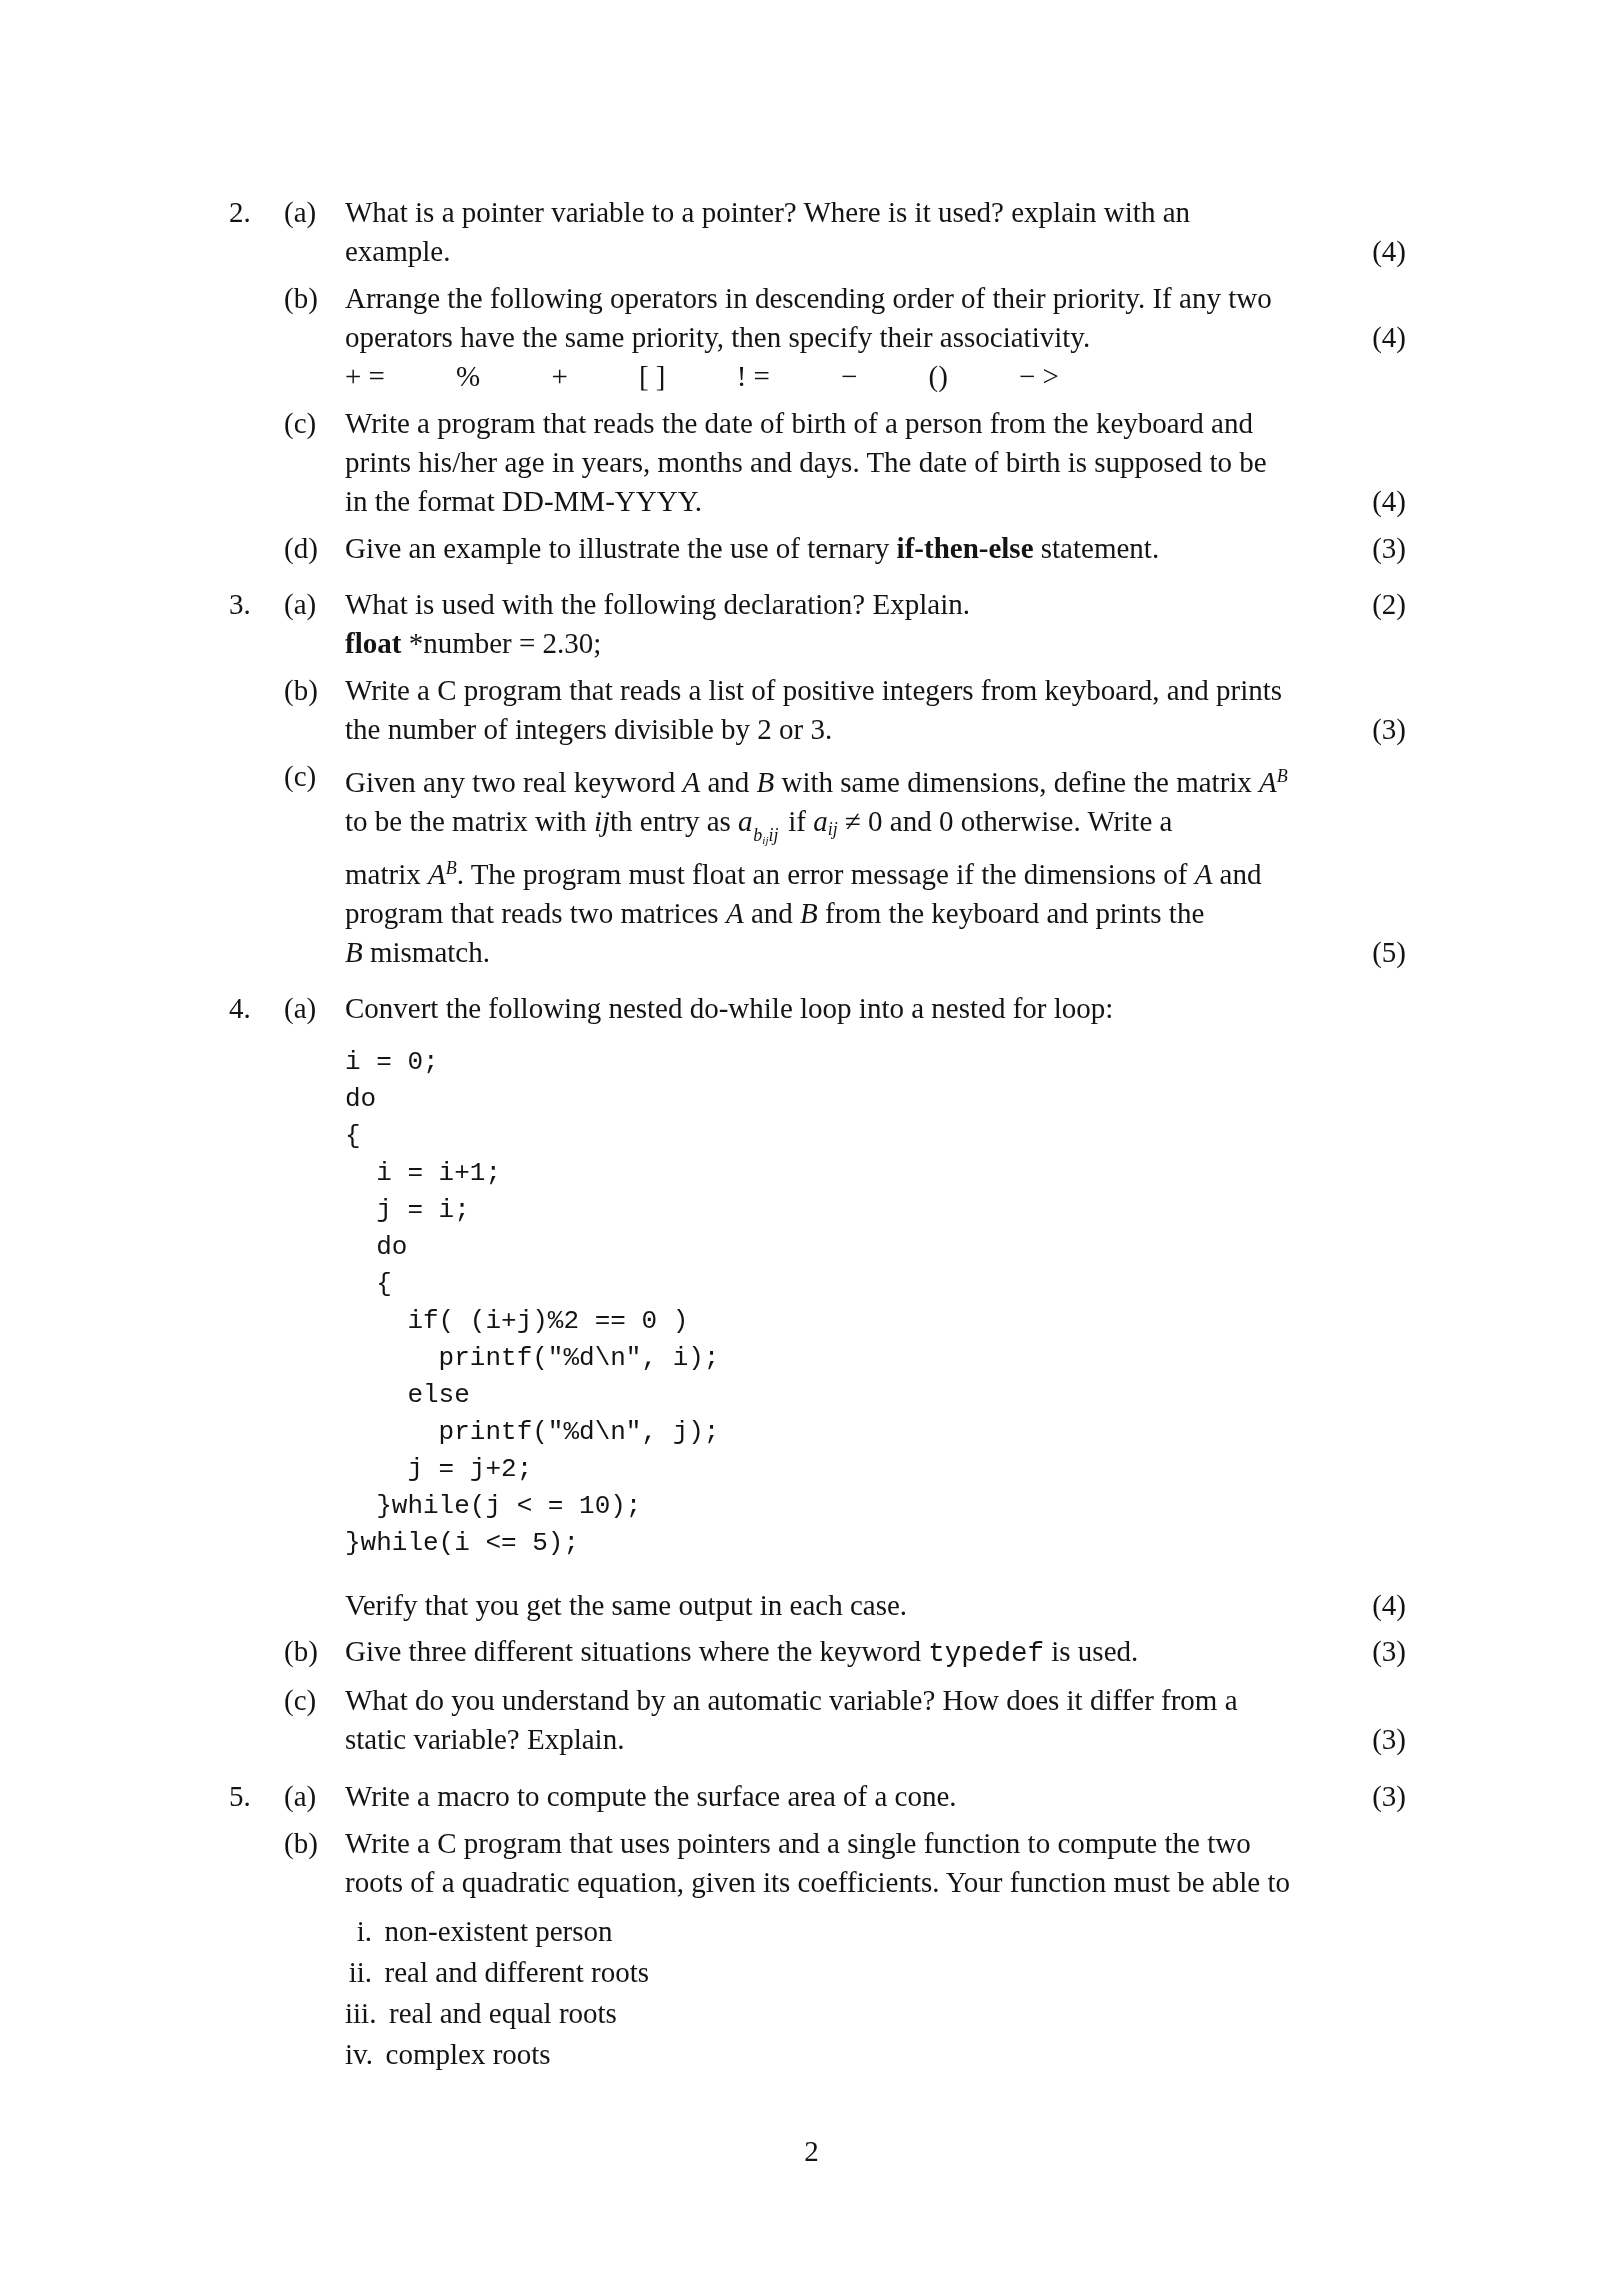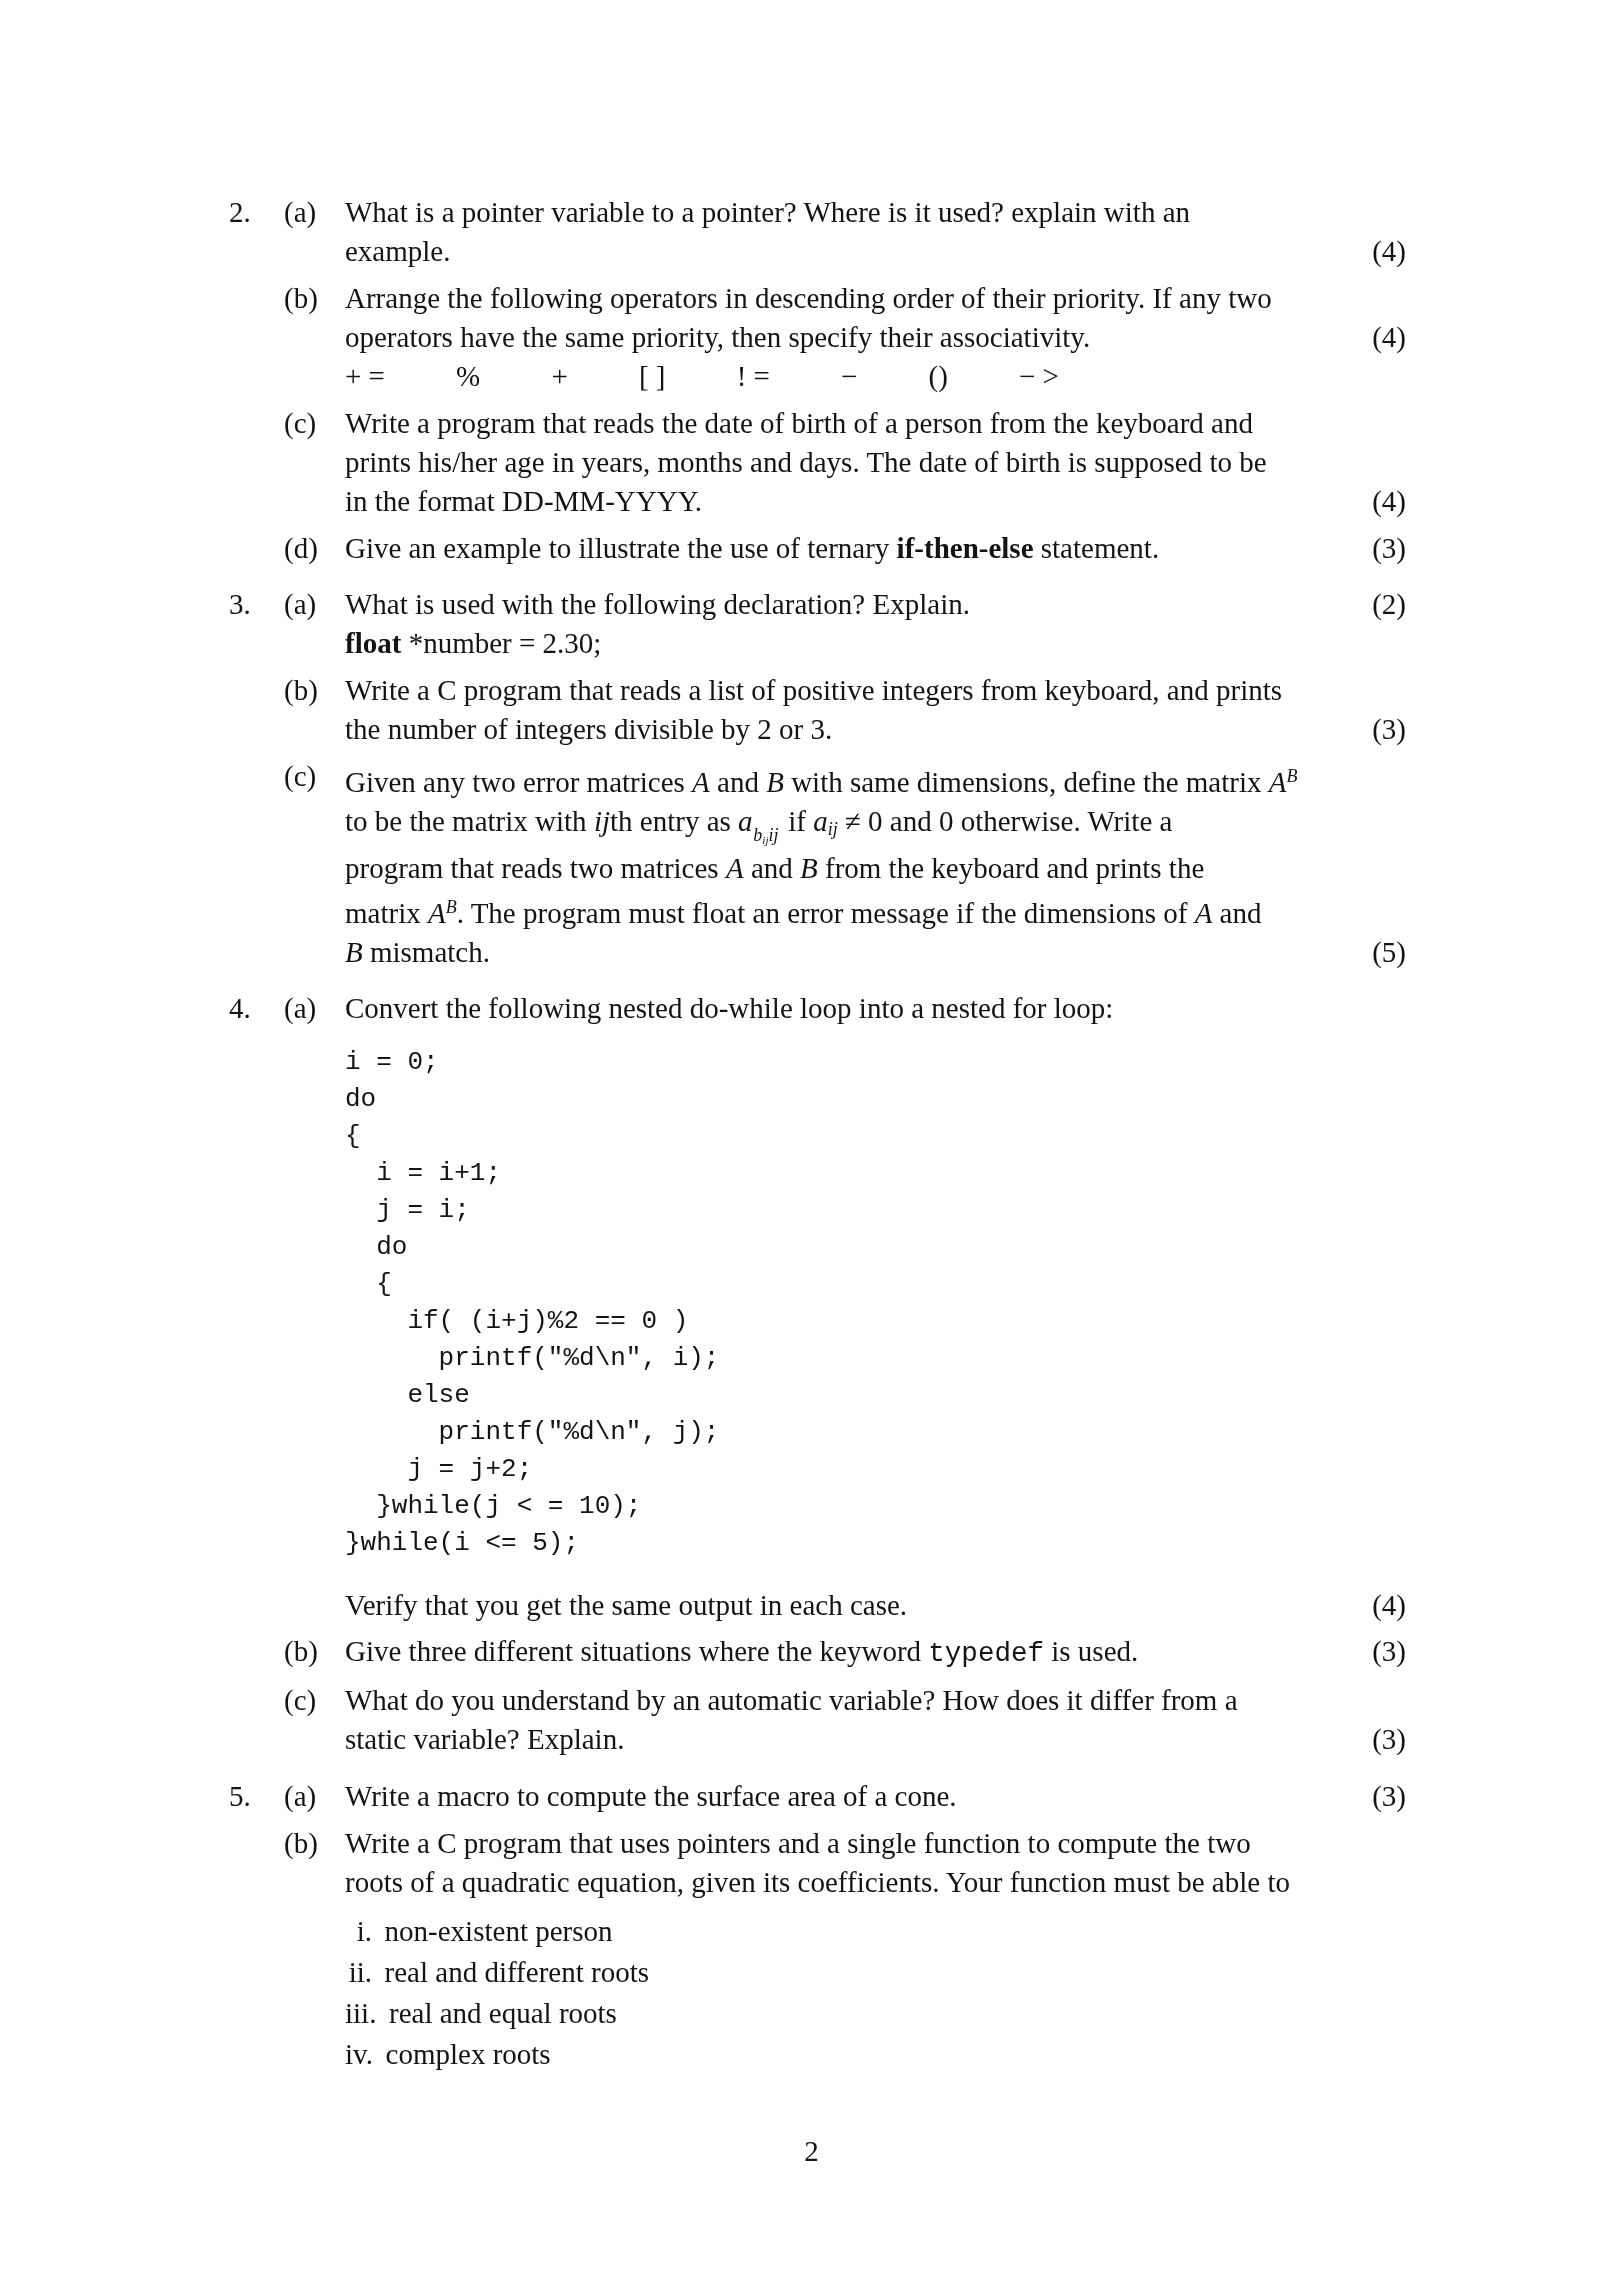--- a/index.html
+++ b/index.html
@@ -112,27 +112,27 @@
           <div class="col-body">
             <div class="bline"><span class="ltext"><span class="rn">Write a C program that reads a list of positive integers from keyboard, and prints</span></span></div>
             <div class="bline"><span class="ltext"><span class="rn">the number of integers divisible by 2 or 3.</span></span><span class="mark">(3)</span></div>
           </div>
         </div>
         <div class="part">
           <div class="col-label">
             <span class="plabel">(c)</span>
           </div>
           <div class="col-body">
-            <div class="bline"><span class="ltext"><span class="rn">Given any two error matrices </span><span class="ri">A</span><span class="rn"> and </span><span class="ri">B</span><span class="rn"> with same dimensions, define the matrix </span><span class="ri">A</span><span class="rsup">B</span></span></div>
+            <div class="bline"><span class="ltext"><span class="rn">Given any two real keyword </span><span class="ri">A</span><span class="rn"> and </span><span class="ri">B</span><span class="rn"> with same dimensions, define the matrix </span><span class="ri">A</span><span class="rsup">B</span></span></div>
             <div class="bline"><span class="ltext"><span class="rn">to be the matrix with </span><span class="ri">ij</span><span class="rn">th entry as </span><span class="ri">a</span><span class="stack">
                   <span class="s-sup"><span class="ri">b</span><span class="rsub">ij</span></span>
                   <span class="s-sub"><span class="ri">ij</span></span>
                 </span><span class="rn"> if </span><span class="ri">a</span><span class="rsub">ij</span><span class="rn"> ≠ 0 and 0 otherwise. Write a</span></span></div>
+            <div class="bline"><span class="ltext"><span class="rn">matrix </span><span class="ri">A</span><span class="rsup">B</span><span class="rn">. The program must float an error message if the dimensions of </span><span class="ri">A</span><span class="rn"> and</span></span></div>
             <div class="bline"><span class="ltext"><span class="rn">program that reads two matrices </span><span class="ri">A</span><span class="rn"> and </span><span class="ri">B</span><span class="rn"> from the keyboard and prints the</span></span></div>
-            <div class="bline"><span class="ltext"><span class="rn">matrix </span><span class="ri">A</span><span class="rsup">B</span><span class="rn">. The program must float an error message if the dimensions of </span><span class="ri">A</span><span class="rn"> and</span></span></div>
             <div class="bline"><span class="ltext"><span class="ri">B</span><span class="rn"> mismatch.</span></span><span class="mark">(5)</span></div>
           </div>
         </div>
       </section>
       <section class="question">
         <div class="part">
           <div class="col-label">
             <span class="qno">4.</span>
             <span class="plabel">(a)</span>
           </div>

